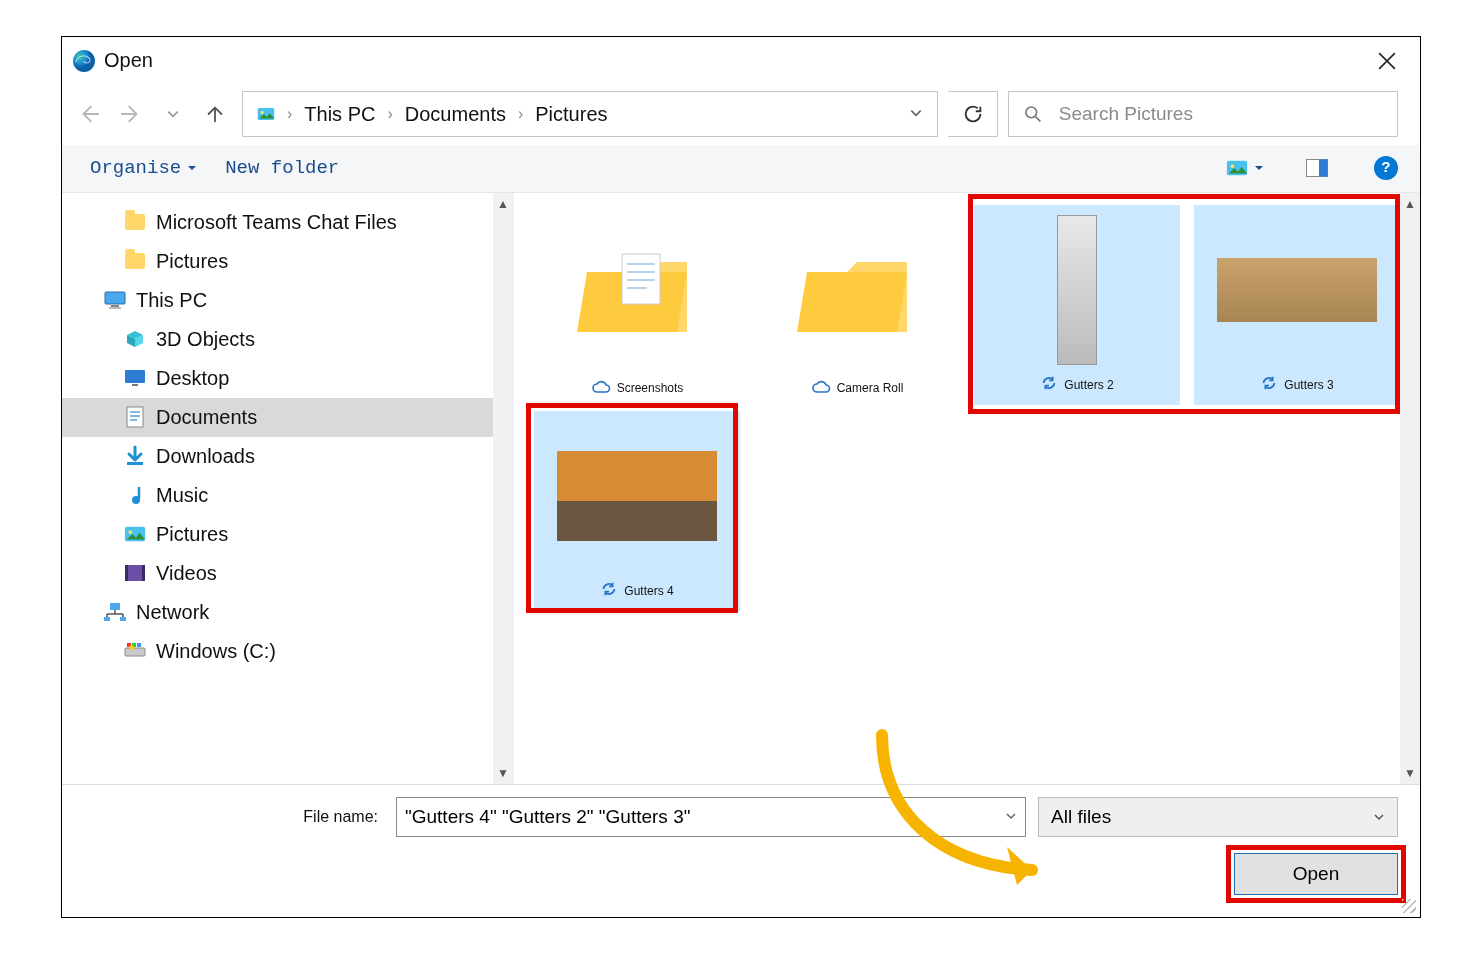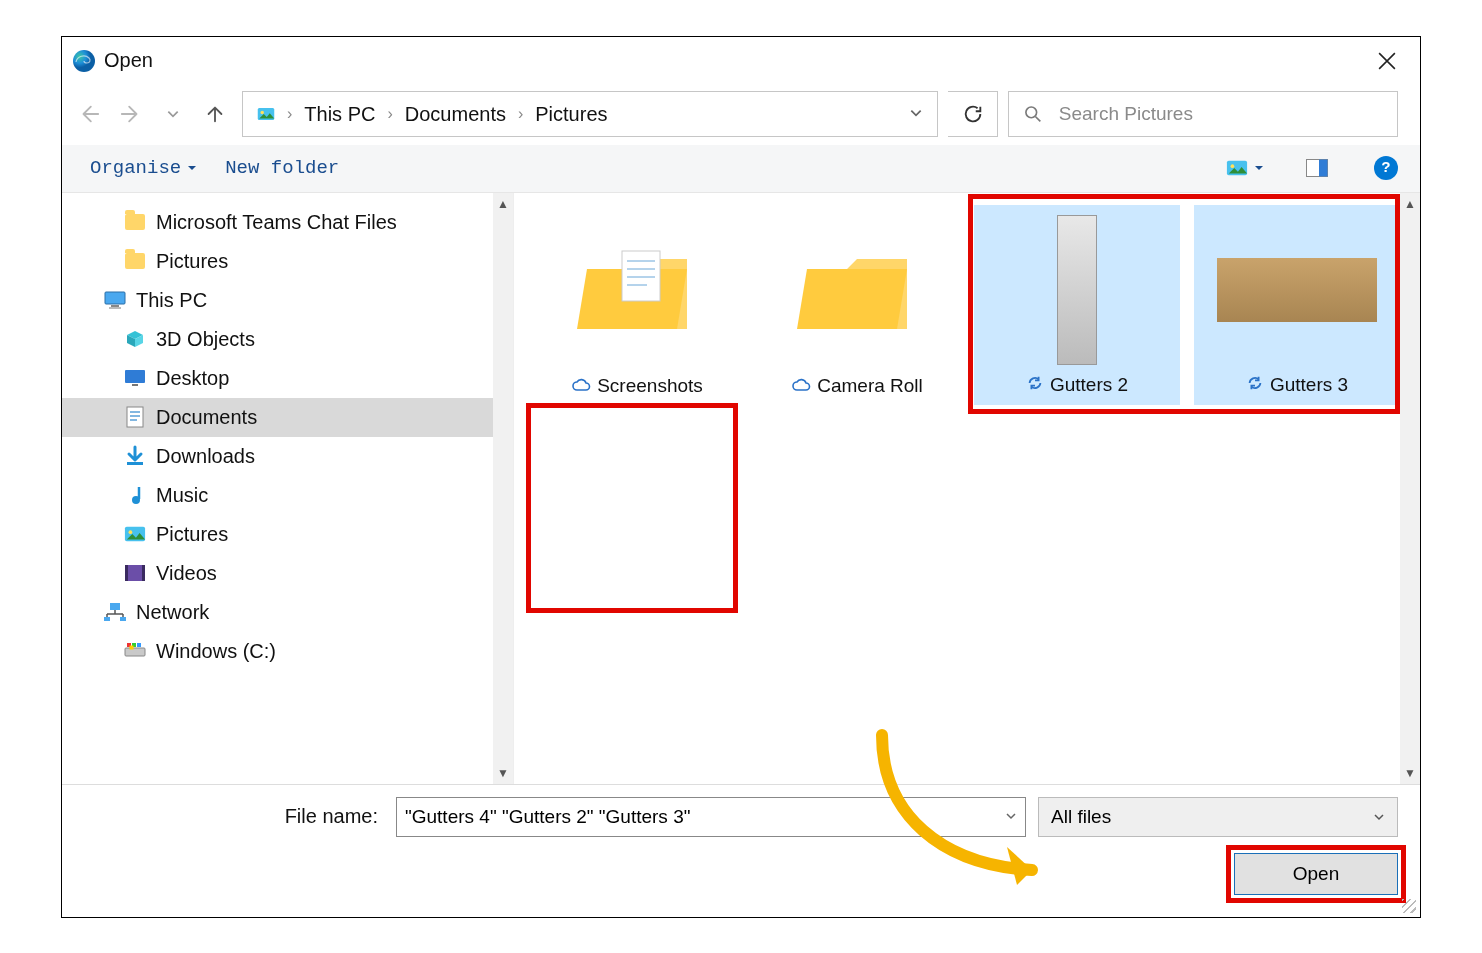--- a/index.html
+++ b/index.html
@@ -128,40 +128,40 @@
   }
   .filepane-scroll .s-arrow { font-size:12px; color:#555; padding:4px 0;}
   .file-row { display:flex; gap: 14px; flex-wrap: wrap; }
   .tile {
     width: 206px; height: 200px;
     display:flex; flex-direction:column; align-items:center; justify-content:flex-end;
     gap:6px; padding:8px;
   }
   .tile.selected { background:#cce8ff;justify-content:space-between; }
   .tile .thumb { flex:1; width:100%; display:flex; align-items:center; justify-content:center; }
-  .tile .cap { display:flex; align-items:center; gap:6px; font-size: 19px; color:#111; }
+  .tile .cap { display:flex; align-items:center; gap:6px; font-size: 12px; color:#111; }
   .cloud { color:#2a72c8; }
   .sync { color:#2a72c8; font-size: 18px; }
   .folder3d svg { width: 120px; }
 
   .img-g2 { width: 40px; height: 150px; background: linear-gradient(#e8e8e8,#bbb); border:1px solid #999;}
   .img-g3 { width: 160px; height: 64px; background: linear-gradient(#c9a36b, #a88552);}
   .img-g4 { width: 160px; height: 90px; background: linear-gradient(#d88b35 55%, #6b5640 55%);}
 
   .annot-red { position:absolute; border:5px solid #e10600; pointer-events:none; }
 
   
   .bottom {
     border-top: 1px solid #ddd;
     padding: 12px 22px 22px 22px;
     display:flex; flex-direction:column; gap:16px;
     position:relative;
   }
   .fn-row { display:flex; align-items:center; gap:12px; }
-  .fn-label { font-size: 20px; color:#111; width: 300px; text-align:right; padding-right: 6px;}
+  .fn-label { font-size: 16px; color:#111; width: 300px; text-align:right; padding-right: 6px;}
   .fn-input-wrap {
     flex:1; height:40px; border:1px solid #888; display:flex; align-items:center; padding:0 8px;
   }
   .fn-input-wrap input { flex:1; border:0; outline:0; font-size:19px; }
   .fn-drop { color:#555; padding-left:8px; }
   .ft-select {
     width:360px; height:40px; background:#efefef; border:1px solid #bbb;
     display:flex; align-items:center; justify-content:space-between; padding:0 12px; font-size:19px;
   }
   .btn-row { display:flex; justify-content:flex-end; gap:20px; padding-right: 0px;}
@@ -472,20 +472,38 @@
               <span class="sync"><svg width="18" height="18" viewBox="0 0 20 20">
                   <path d="M4 10a6 6 0 0 1 10-4" stroke="#2a72c8" stroke-width="2" fill="none"></path>
                   <path d="M14 3v4h-4" stroke="#2a72c8" stroke-width="2" fill="none"></path>
                   <path d="M16 10a6 6 0 0 1-10 4" stroke="#2a72c8" stroke-width="2" fill="none"></path>
                   <path d="M6 17v-4h4" stroke="#2a72c8" stroke-width="2" fill="none"></path>
                 </svg></span>
               <span>Gutters 3</span>
             </div>
           </div>
         </div>
+      <div class="file-row" id="row2" style="margin-top:6px;">
+          <div class="tile selected">
+            <div class="thumb">
+              <span>
+                <div class="img-g4"></div>
+              </span>
+            </div>
+            <div class="cap">
+              <span class="sync"><svg width="18" height="18" viewBox="0 0 20 20">
+                  <path d="M4 10a6 6 0 0 1 10-4" stroke="#2a72c8" stroke-width="2" fill="none"></path>
+                  <path d="M14 3v4h-4" stroke="#2a72c8" stroke-width="2" fill="none"></path>
+                  <path d="M16 10a6 6 0 0 1-10 4" stroke="#2a72c8" stroke-width="2" fill="none"></path>
+                  <path d="M6 17v-4h4" stroke="#2a72c8" stroke-width="2" fill="none"></path>
+                </svg></span>
+              <span>Gutters 4</span>
+            </div>
+          </div>
+        </div>
 
       <div class="annot-red" style="left:454px; top:1px; width:432px; height:220px;"></div>
       <div class="annot-red" style="left:12px; top:210px; width:212px; height:210px;"></div>
 
       <div class="filepane-scroll">
         <span class="s-arrow">▲</span>
         <span class="s-arrow">▼</span>
       </div>
     </div>
   </div>

